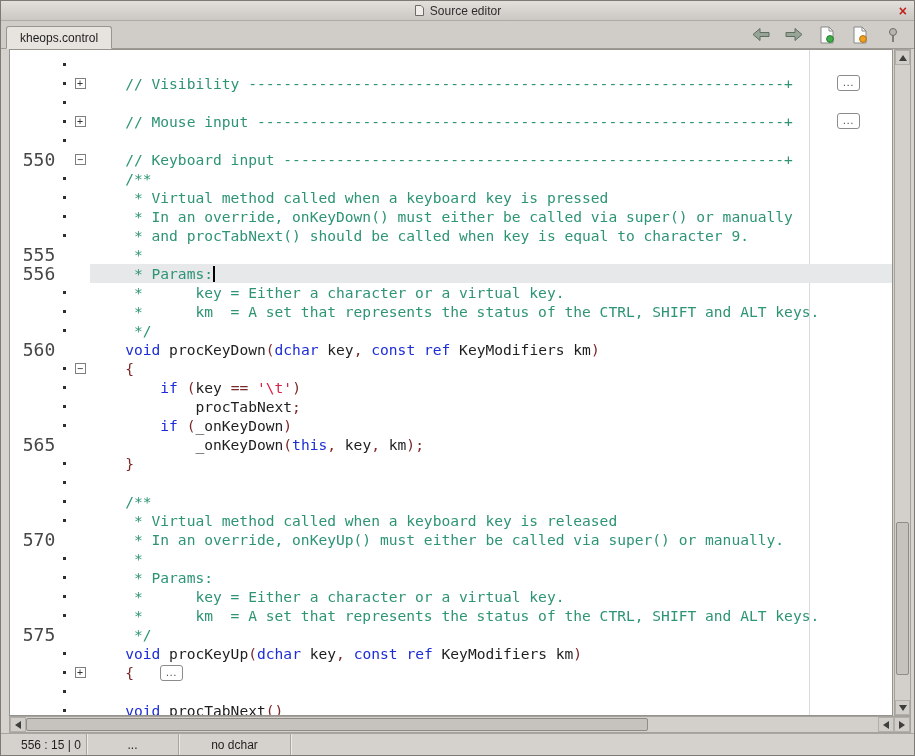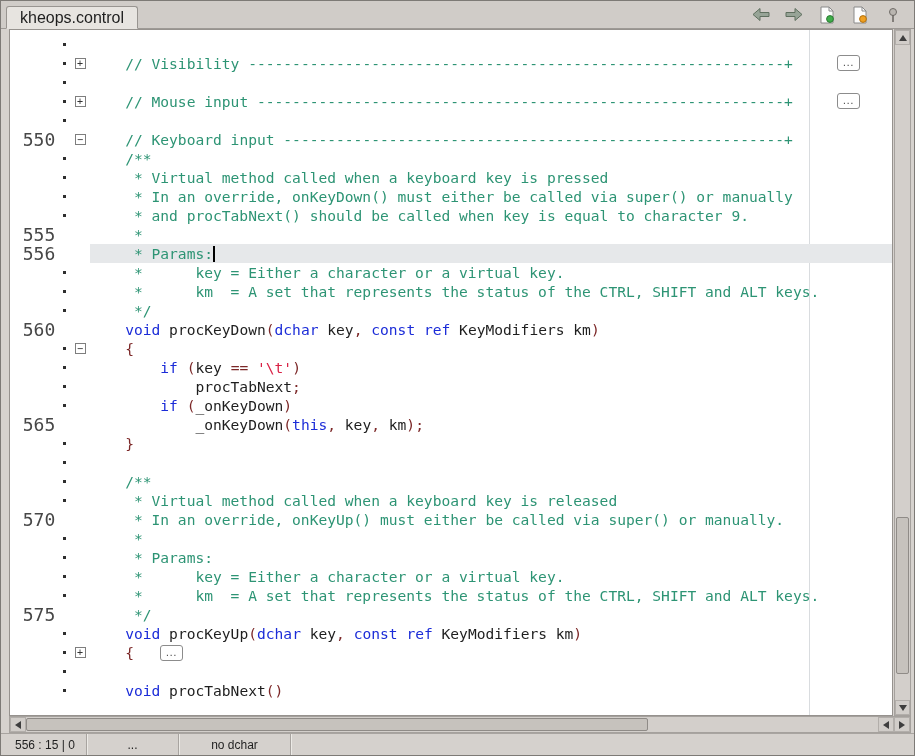--- a/index.html
+++ b/index.html
@@ -5,21 +5,21 @@
   *{margin:0;padding:0;box-sizing:border-box}
   html,body{width:915px;height:756px}
   body{overflow:hidden;background:#c9c5c1;font-family:"Liberation Sans",sans-serif}
   .window{width:915px;height:756px;border:1px solid #7d7a76;background:#d6d2ce;display:flex;flex-direction:column}
 
   .titlebar{height:20px;flex:none;background:linear-gradient(#e3e0dc,#cbc7c3);border-bottom:1px solid #aeaaa6;display:flex;align-items:center;justify-content:center;position:relative}
   .title{font-size:12px;color:#2e2e2e;display:flex;align-items:center;gap:5px}
   .close{position:absolute;right:7px;top:50%;transform:translateY(-50%);font-weight:bold;font-size:14px;line-height:1;color:var(--close-btn,#c0241c);cursor:default}
 
   .tabbar{height:28px;flex:none;background:#d0ccc8;border-bottom:1px solid #9d9995;display:flex;align-items:flex-end;padding-left:5px;position:relative}
-  .tab{height:23px;margin-bottom:-1px;background:#e7e4e0;border:1px solid #989490;border-bottom:1px solid #e7e4e0;border-radius:3px 3px 0 0;padding:0 13px;display:flex;align-items:center;font-size:16px;color:#1e1e1e}
+  .tab{height:23px;margin-bottom:-1px;background:#e7e4e0;border:1px solid #989490;border-bottom:1px solid #e7e4e0;border-radius:3px 3px 0 0;padding:0 13px;display:flex;align-items:center;font-size:12px;color:#1e1e1e}
   .toolbar{position:absolute;right:10px;top:0;height:100%;display:flex;align-items:center;gap:11px}
   .tb-btn{display:flex;align-items:center;justify-content:center;width:22px;height:22px}
 
   .main{flex:1;min-height:0;display:flex;padding:0 3px 0 8px}
   .viewport{flex:1;min-width:0;position:relative;background:#fff;border:1px solid #96928e;overflow:hidden}
   .margin-line{position:absolute;left:799px;top:0;bottom:0;width:1px;background:#d9dcdf}
   .lines{position:absolute;left:0;right:0;top:0;padding-top:5px;font-family:"DejaVu Sans Mono",monospace;font-size:14.6px;white-space:pre}
   .row{display:flex;height:19px;line-height:19px}
   .gut{width:60px;flex:none;text-align:center;padding-right:2px;font-size:18px;color:#474747;position:relative}
   .dotmark{position:absolute;right:4px;top:8px;width:3px;height:3px;background:#2e2e2e}
@@ -40,30 +40,39 @@
   .scroll-btn{height:15px;flex:none;display:flex;align-items:center;justify-content:center;background:#d1cdc9;border:1px solid #b2aeaa}
   .scroll-btn.h{width:16px;height:auto}
   .vtrack{flex:1;position:relative}
   .vthumb{position:absolute;left:1px;right:1px;top:72%;height:24%;background:#c6c2bd;border:1px solid #8f8b87;border-radius:2px}
   .hscroll{height:17px;flex:none;margin:0 3px 0 8px;display:flex;background:#d3cfcb;border:1px solid #a5a19d}
   .htrack{flex:1;position:relative}
   .hthumb{position:absolute;top:1px;bottom:1px;left:0;width:73%;background:#c6c2bd;border:1px solid #8f8b87;border-radius:2px}
 
   .statusbar{height:22px;flex:none;background:#d5d1cd;border-top:1px solid #a8a4a0;display:flex;align-items:stretch;font-size:12px;color:#1f1f1f}
   .sb{display:flex;align-items:center;border-right:1px solid #a8a4a0;box-shadow:1px 0 0 #eceae6}
-  .sb1{width:86px;padding-left:14px}
+  .sb1{width:86px;padding-left:20px}
   .sb2{width:92px;justify-content:center}
   .sb3{width:112px;justify-content:center}
   .sb4{flex:1;padding-left:30px;border-right:none;box-shadow:none}
 </style>
 </head>
 <body>
 
 <div class="window">
 
+  <div class="titlebar">
+    <div class="title">
+      <svg width="11" height="13" viewBox="0 0 11 13">
+          <path d="M1.5 1.5 H7 L9.5 4 V11.5 H1.5 Z" fill="#efedea" stroke="#6e6a66"></path>
+        </svg>
+      <span>Source editor</span>
+    </div>
+    <span class="close">×</span>
+  </div>
 
   <div class="tabbar">
     <div class="tab">
       <span>kheops.control</span>
     </div>
     <div class="toolbar">
       <div class="tb-btn">
         <svg width="18" height="13" viewBox="0 0 18 13">
             <path d="M8 0.5 L1 6.5 L8 12.5 L8 8.5 L17 8.5 L17 4.5 L8 4.5 Z" fill="#97a497" stroke="#5f6f5f"></path>
           </svg>

